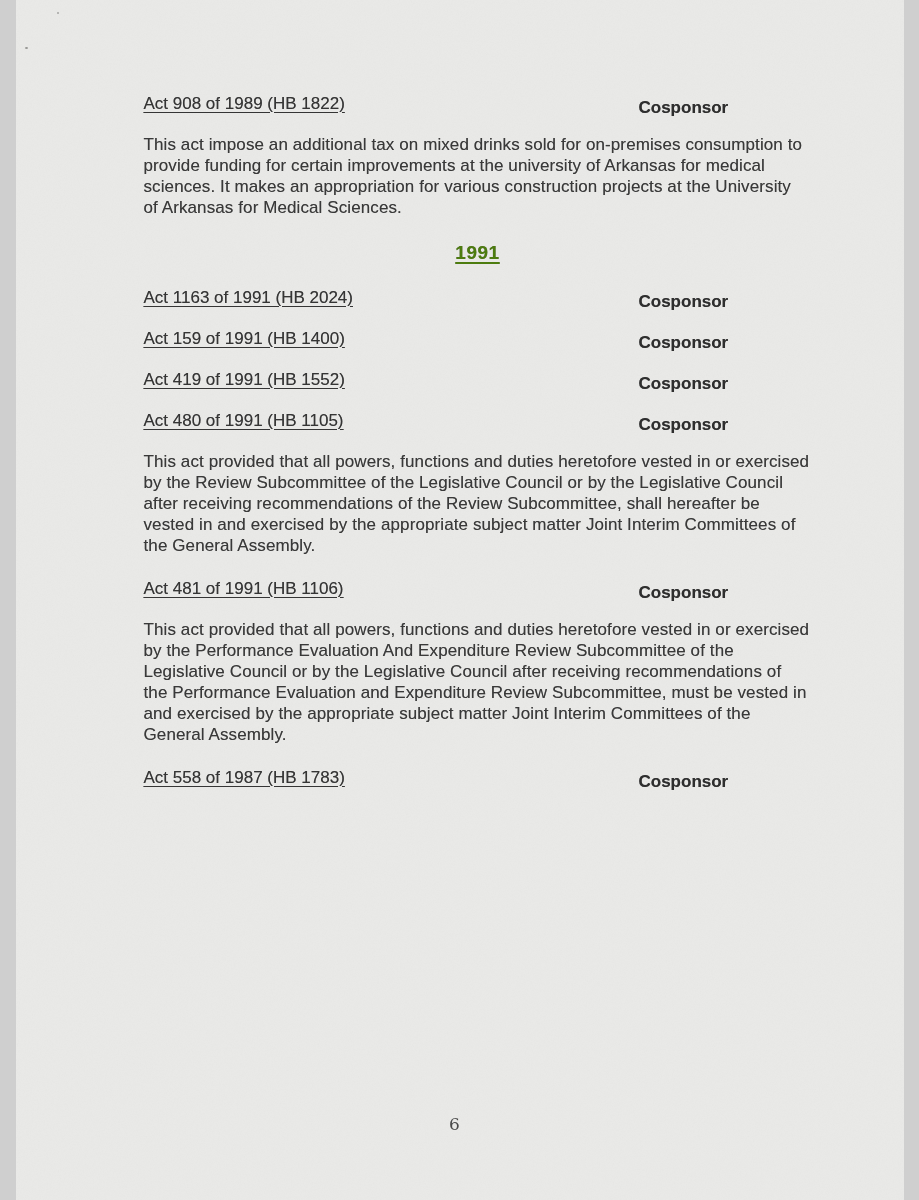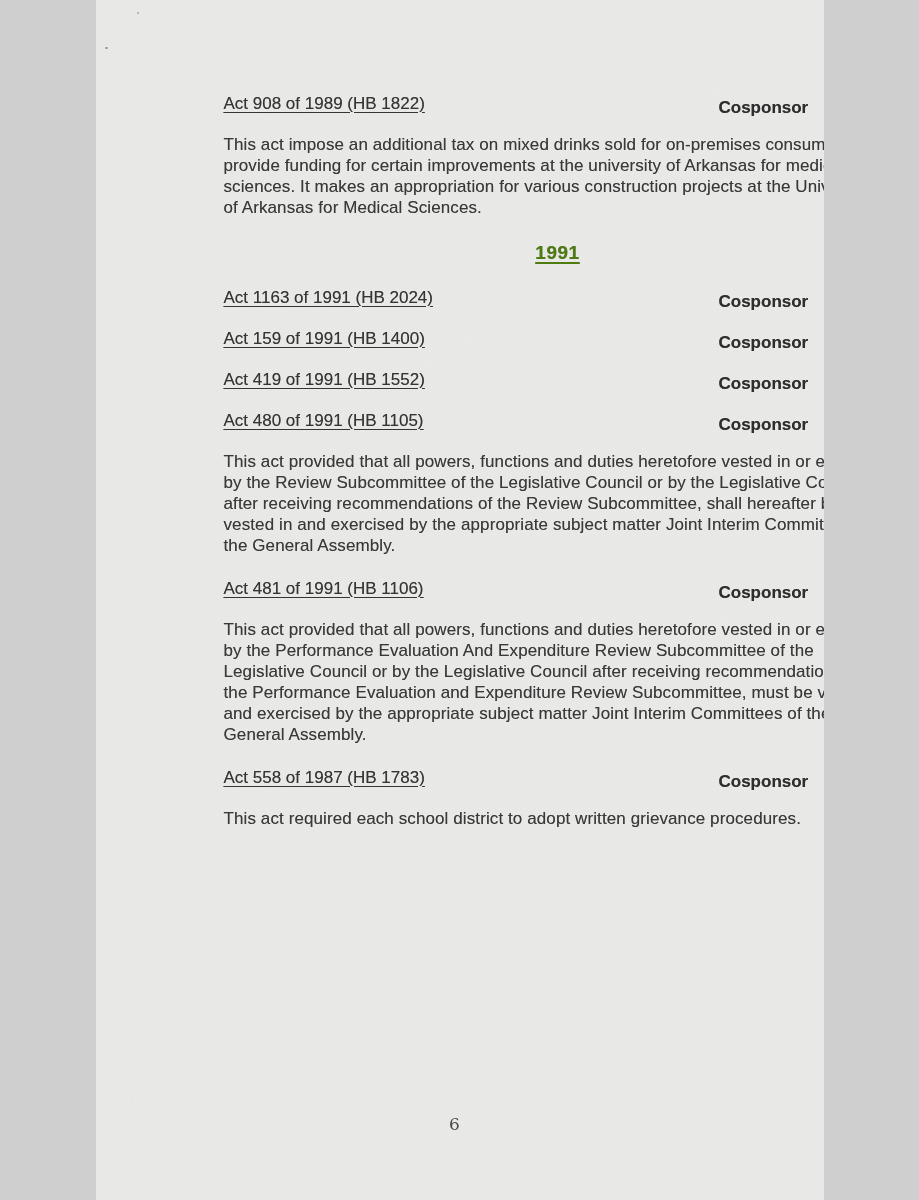--- a/index.html
+++ b/index.html
@@ -1,18 +1,18 @@
 <!DOCTYPE html>
 <html><head>
 <meta charset="utf-8">
 <style>
   html, body { margin: 0; padding: 0; background: #cfcfcf; }
   .page {
     position: relative;
-    width: 728px;
+    width: 888px;
     height: 1200px;
     margin: 0 auto;
     background: #e9e9e7;
     font-family: "Liberation Sans", sans-serif;
     color: #3a3a3a;
     overflow: hidden;
   }
   .noise-overlay {
     position: absolute;
     inset: 0;
@@ -161,20 +161,19 @@
         <span class="cosponsor">Cosponsor</span>
       </div>
       <p class="act-desc">This act provided that all powers, functions and duties heretofore vested in or exercised by the Performance Evaluation And Expenditure Review Subcommittee of the Legislative Council or by the Legislative Council after receiving recommendations of the Performance Evaluation and Expenditure Review Subcommittee, must be vested in and exercised by the appropriate subject matter Joint Interim Committees of the General Assembly.</p>
     </div>
 
     <div>
       <div class="act-heading">
         <span class="act-title">Act 558 of 1987 (HB 1783)</span>
         <span class="cosponsor">Cosponsor</span>
       </div>
-      <p class="act-desc">This act required each school district to adopt written grievance procedures.</p>
     </div>
 
   </div>
 
   <div class="page-number">6</div>
 
 </div>
 
 </body></html>

